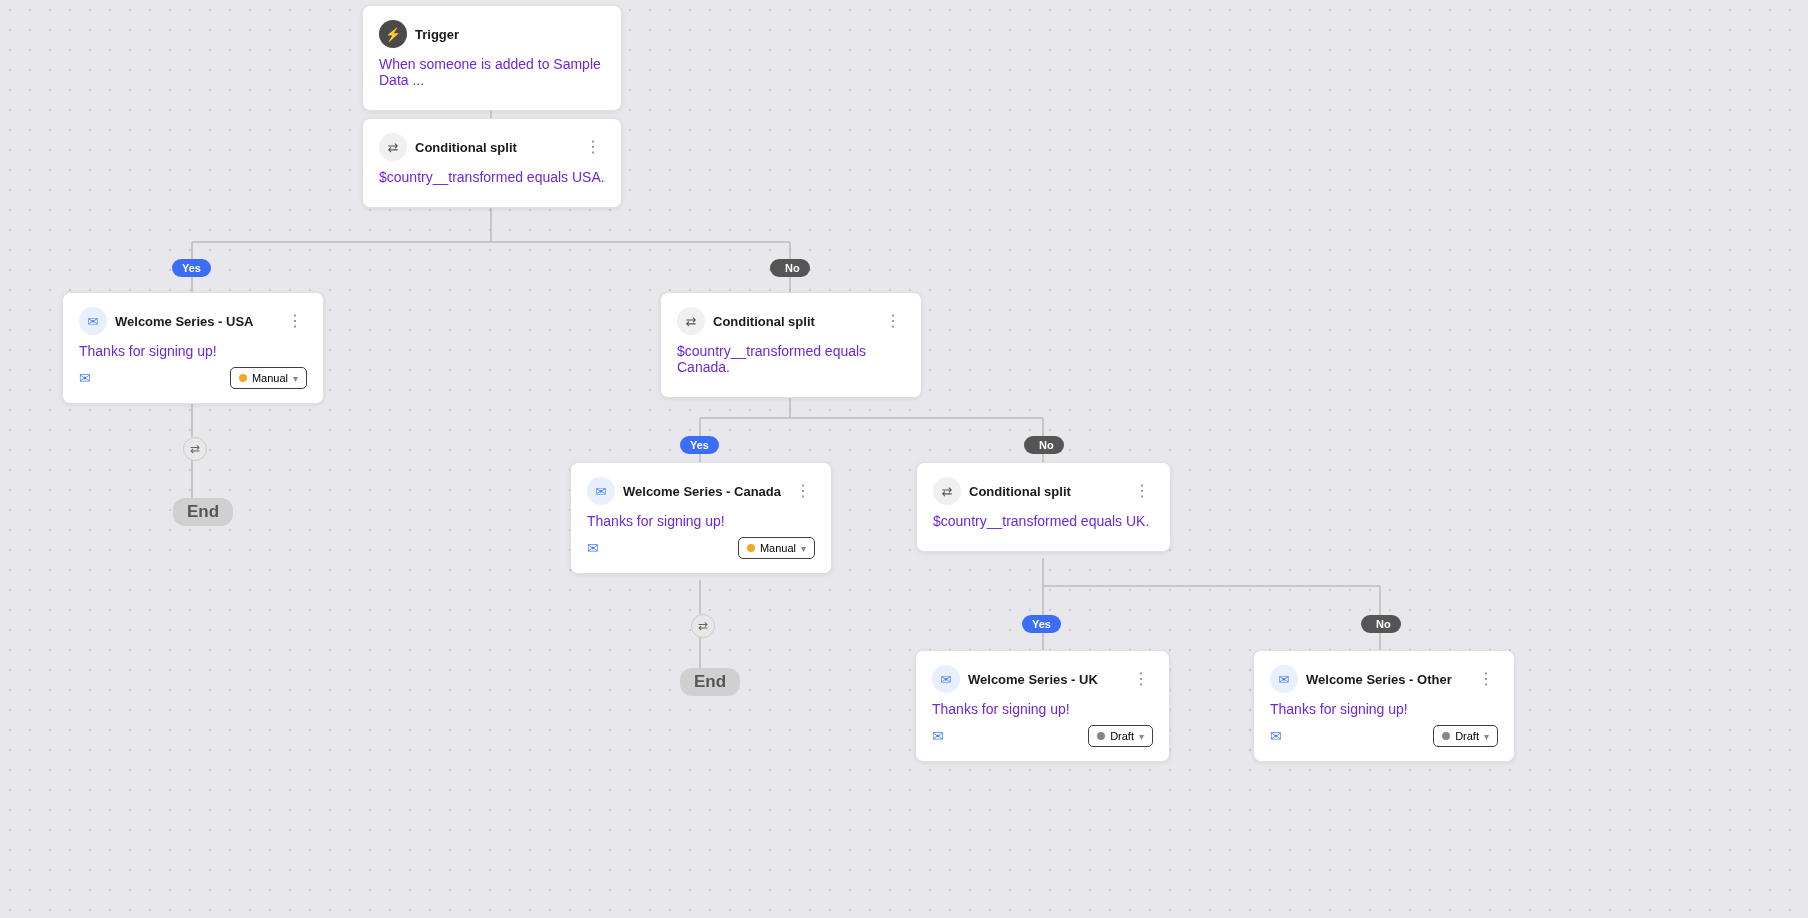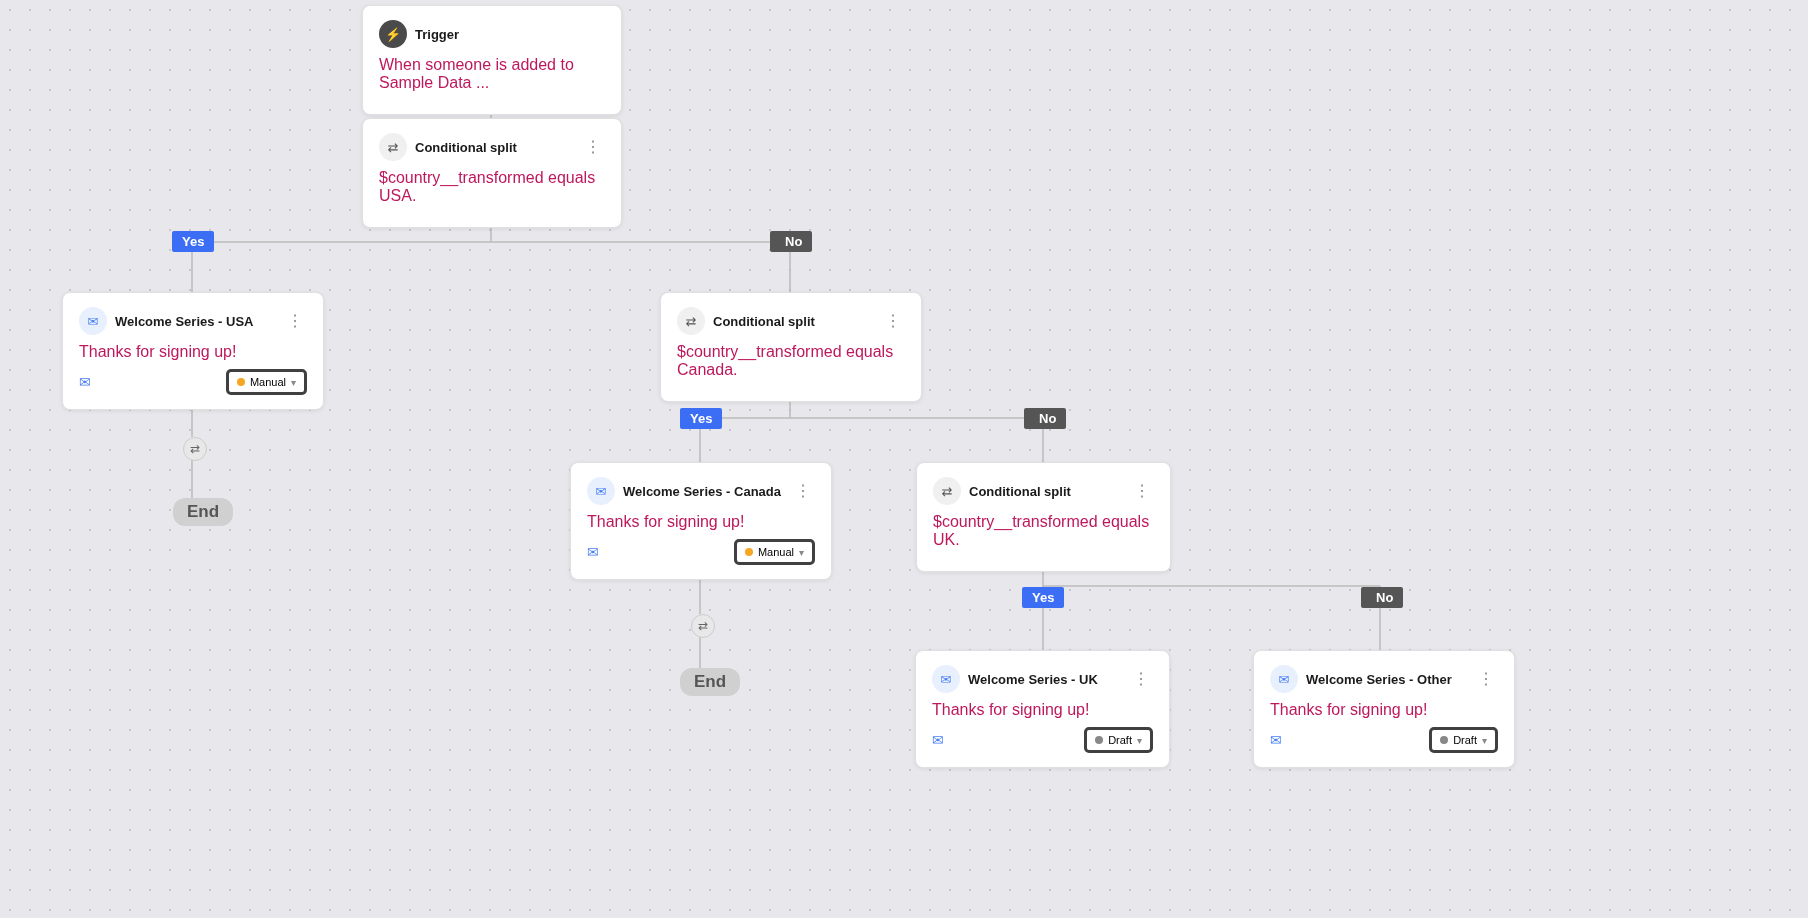--- a/index.html
+++ b/index.html
@@ -38,22 +38,22 @@
     }
 
     .card-title {
       font-size: 13px;
       font-weight: 600;
       color: #1a1a1a;
       text-align: right;
     }
 
     .card-subtitle {
-      font-size: 16px;
-      color: #be185d;
+      font-size: 14px;
+      color: #6d28d9;
       margin-bottom: 8px;
     }
 
     .card-footer {
       display: flex;
       align-items: center;
       justify-content: space-between;
       margin-top: 8px;
     }
 
@@ -91,44 +91,45 @@
       cursor: pointer;
       color: #888;
       font-size: 16px;
       padding: 2px 4px;
       line-height: 1;
     }
 
     
     .badge {
       position: absolute;
-      border-radius: 2px;
+      border-radius: 9px;
       padding: 3px 10px;
-      font-size: 13px;
+      font-size: 11px;
       font-weight: 600;
       color: white;
       white-space: nowrap;
       z-index: 10;
+      margin-top: 28px;
     }
 
     .badge-yes {
       background: #3b6ef5;
     }
 
     .badge-no {
       background: #555;
       padding-left: 15px;
     }
 
     
     .status-btn {
       display: flex;
       align-items: center;
       gap: 5px;
-      border: 3px solid #404040;
+      border: 1px solid #404040;
       border-radius: 5px;
       padding: 4px 8px;
       background: white;
       cursor: pointer;
       font-size: 11px;
       font-weight: 500;
     }
 
     .status-dot {
       width: 8px;

